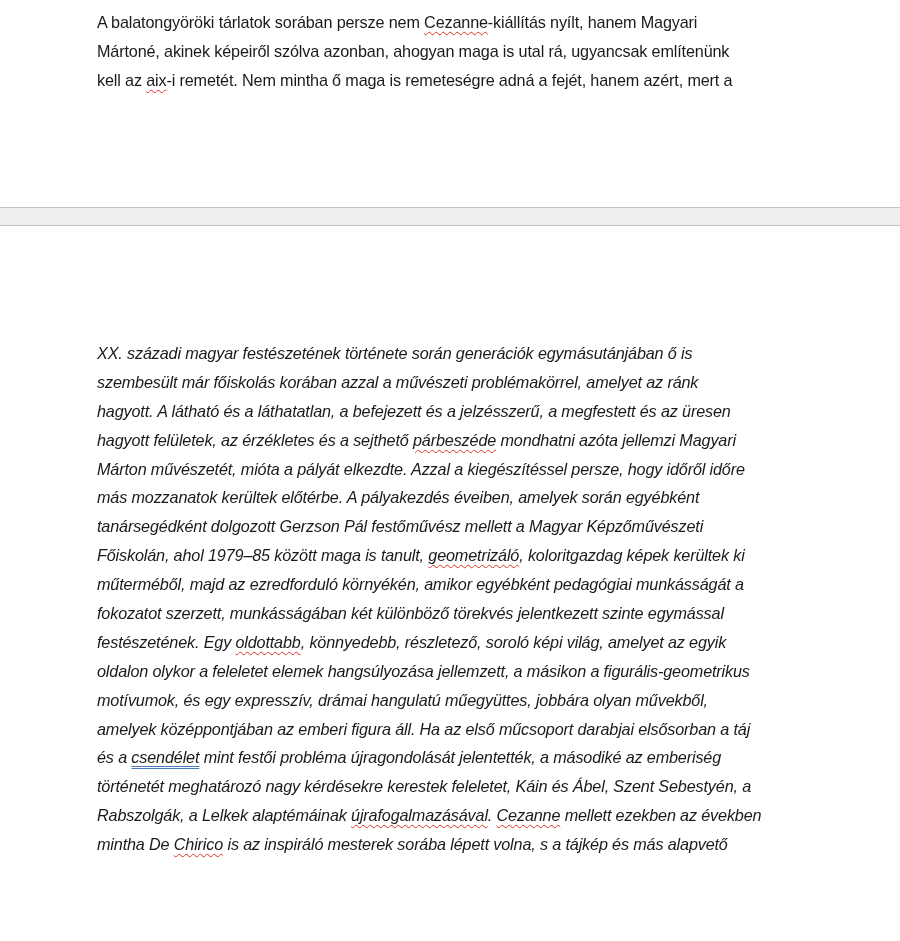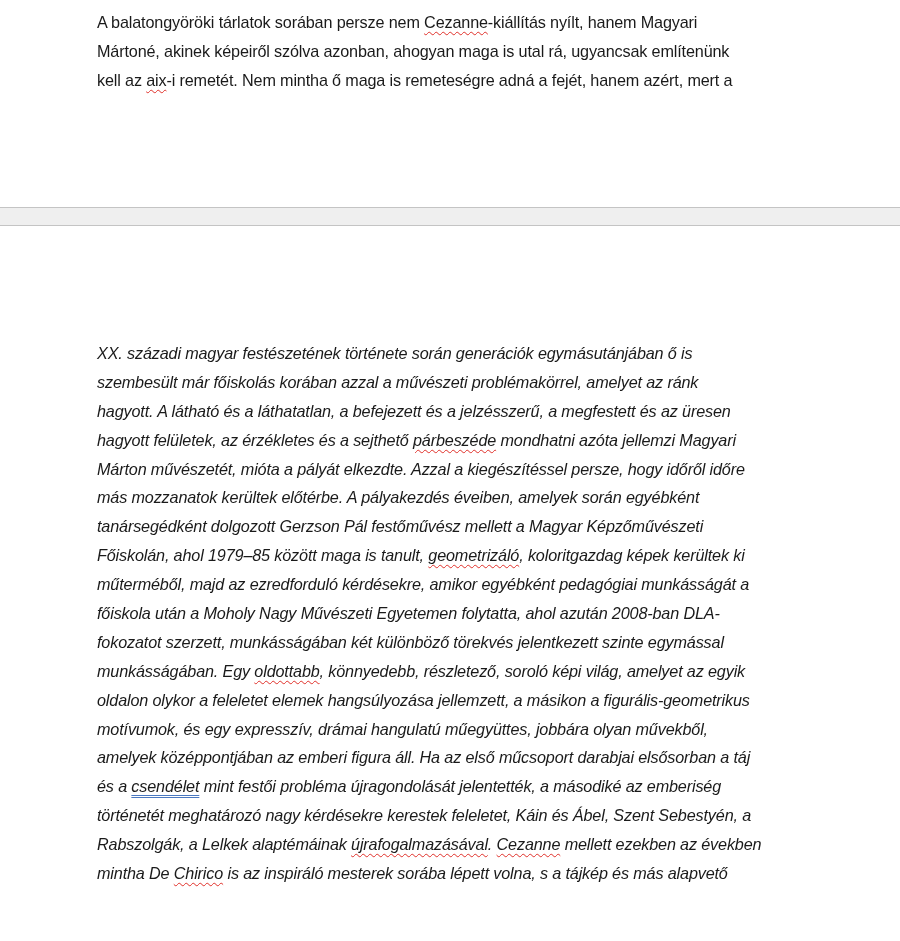--- a/index.html
+++ b/index.html
@@ -76,24 +76,23 @@
 <div class="page page-2">
   <div class="text-block">
       <span class="line"><span>XX. századi magyar festészetének története során generációk egymásutánjában ő is</span></span>
       <span class="line"><span>szembesült már főiskolás korában azzal a művészeti problémakörrel, amelyet az ránk</span></span>
       <span class="line"><span>hagyott. A látható és a láthatatlan, a befejezett és a jelzésszerű, a megfestett és az üresen</span></span>
       <span class="line"><span>hagyott felületek, az érzékletes és a sejthető </span><span class="spell">párbeszéde</span><span> mondhatni azóta jellemzi Magyari</span></span>
       <span class="line"><span>Márton művészetét, mióta a pályát elkezdte. Azzal a kiegészítéssel persze, hogy időről időre</span></span>
       <span class="line"><span>más mozzanatok kerültek előtérbe. A pályakezdés éveiben, amelyek során egyébként</span></span>
       <span class="line"><span>tanársegédként dolgozott Gerzson Pál festőművész mellett a Magyar Képzőművészeti</span></span>
       <span class="line"><span>Főiskolán, ahol 1979–85 között maga is tanult, </span><span class="spell">geometrizáló</span><span>, koloritgazdag képek kerültek ki</span></span>
-      <span class="line"><span>műterméből, majd az ezredforduló kérdésekre, amikor egyébként pedagógiai munkásságát a</span></span>
-      <span class="line"><span>főiskola után a Moholy Nagy Művészeti Egyetemen folytatta, ahol azután 2008-ban DLA-</span></span>
+      <span class="line"><span>műterméből, majd az ezredforduló környékén, amikor egyébként pedagógiai munkásságát a</span></span>
       <span class="line"><span>fokozatot szerzett, munkásságában két különböző törekvés jelentkezett szinte egymással</span></span>
-      <span class="line"><span>munkásságában. Egy </span><span class="spell">oldottabb</span><span>, könnyedebb, részletező, soroló képi világ, amelyet az egyik</span></span>
+      <span class="line"><span>festészetének. Egy </span><span class="spell">oldottabb</span><span>, könnyedebb, részletező, soroló képi világ, amelyet az egyik</span></span>
       <span class="line"><span>oldalon olykor a feleletet elemek hangsúlyozása jellemzett, a másikon a figurális-geometrikus</span></span>
       <span class="line"><span>motívumok, és egy expresszív, drámai hangulatú műegyüttes, jobbára olyan művekből,</span></span>
       <span class="line"><span>amelyek középpontjában az emberi figura áll. Ha az első műcsoport darabjai elsősorban a táj</span></span>
       <span class="line"><span>és a </span><span class="grammar">csendélet</span><span> mint festői probléma újragondolását jelentették, a másodiké az emberiség</span></span>
       <span class="line"><span>történetét meghatározó nagy kérdésekre kerestek feleletet, Káin és Ábel, Szent Sebestyén, a</span></span>
       <span class="line"><span>Rabszolgák, a Lelkek alaptémáinak </span><span class="spell">újrafogalmazásával</span><span>. </span><span class="spell">Cezanne</span><span> mellett ezekben az években</span></span>
       <span class="line"><span>mintha De </span><span class="spell">Chirico</span><span> is az inspiráló mesterek sorába lépett volna, s a tájkép és más alapvető</span></span>
     </div>
 </div>
 

